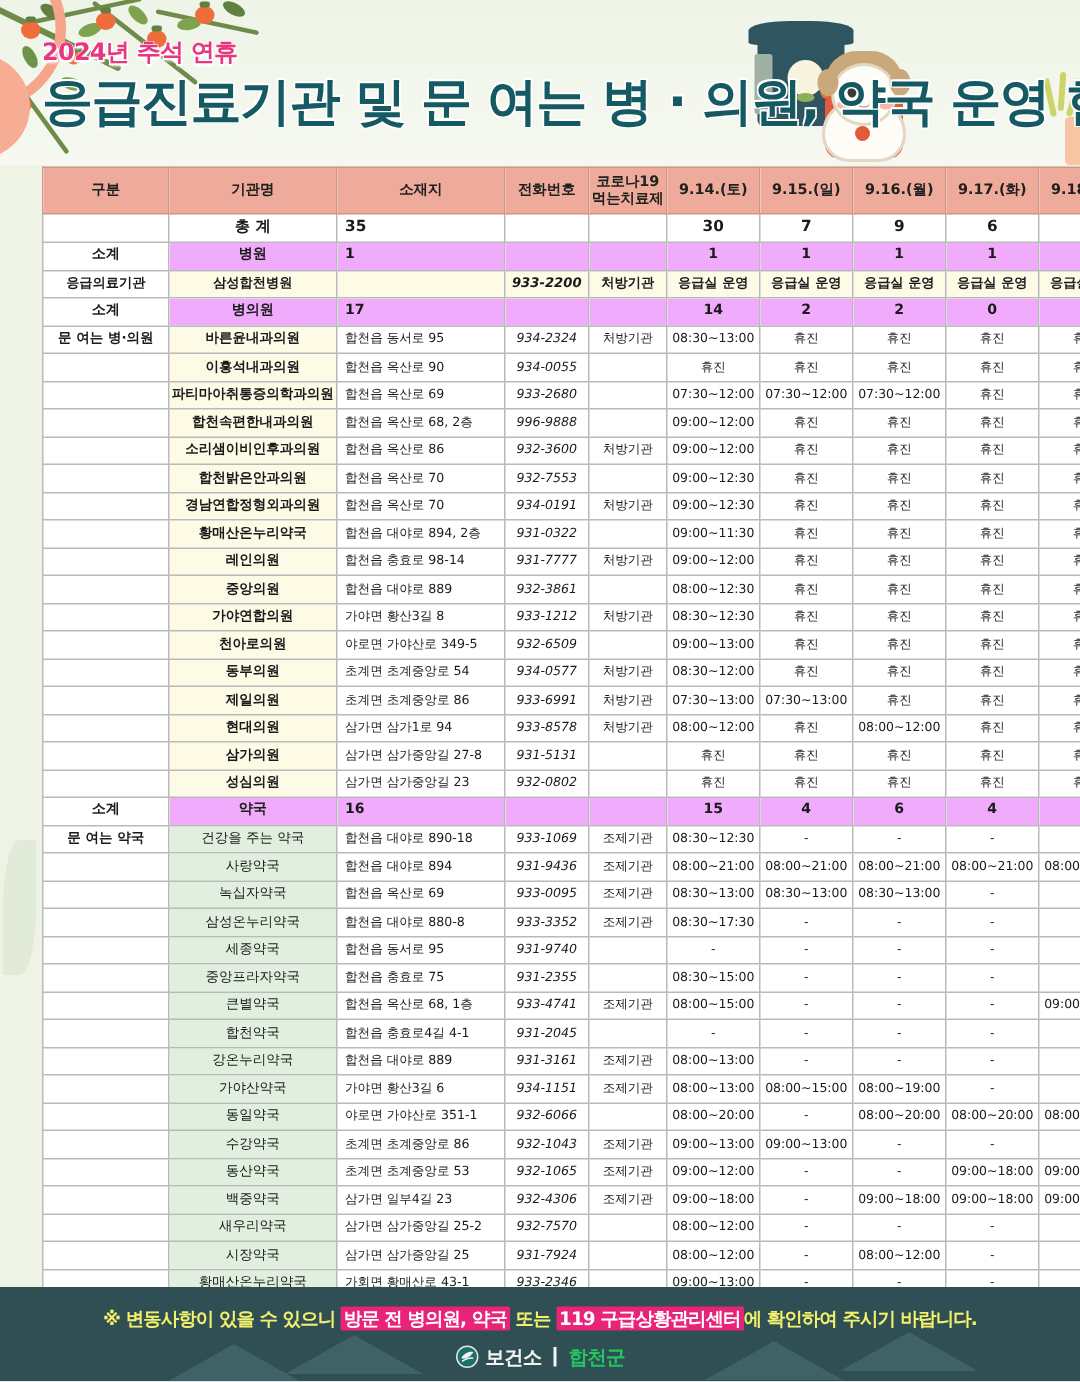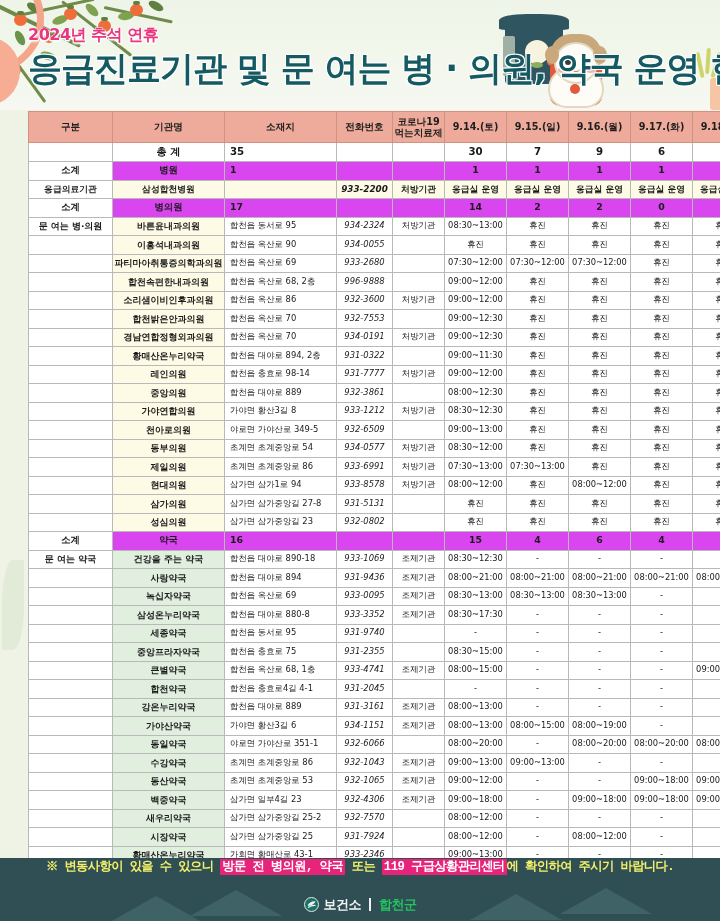--- a/index.html
+++ b/index.html
@@ -203,36 +203,36 @@
   }
   thead th .two-line { display: block; line-height: 1.18; }
 
   tr.total-row td {
     background: #ffffff;
     font-weight: 700;
     font-size: 10.2px;
     height: 19px;
   }
   tr.subtotal-row td {
-    background: #d946ef;
+    background: #f0abfc;
     font-weight: 700;
     font-size: 9.4px;
     height: 18.5px;
   }
   tr.emergency-row td {
     background: #fdfbe6;
     font-weight: 700;
     font-size: 8.8px;
   }
   tr.clinic-row td { background: #fdfbe6; }
   tr.clinic-row td.c-name { font-weight: 700; font-size: 9px; }
   tr.clinic-row td.c-other { background: #ffffff; }
 
   tr.pharm-row td { background: #e1efdf; }
-  tr.pharm-row td.c-name { font-weight: 700; font-size: 9px; }
+  tr.pharm-row td.c-name { font-weight: 400; font-size: 9px; }
   tr.pharm-row td.c-other { background: #ffffff; }
 
   tr.public-row td { background: #e7eef0; font-weight: 700; }
   tr.public-row td.c-other { background: #ffffff; font-weight: 400; }
 
   td.group-label {
     background: #ffffff !important;
     font-weight: 700;
     font-size: 9px;
   }
@@ -244,24 +244,23 @@
   td.c-cov    { font-size: 8.4px; }
   td.c-day    { font-size: 8.3px; }
 
   
   #notice {
     position: absolute;
     left: 0; top: 858px;
     width: 720px; height: 30px;
     background: #2f4f55;
     display: flex;
-    align-items: flex-start;
+    align-items: flex-end;
     justify-content: center;
     z-index: 10;
-    font-family: Liberation Mono, monospace;
   }
   #notice-text {
     font-size: 12.3px;
     font-weight: 900;
     color: #f3f06a;
     letter-spacing: -0.6px;
     white-space: nowrap;
   }
   #notice-text .hl {
     background: #e8237a;

